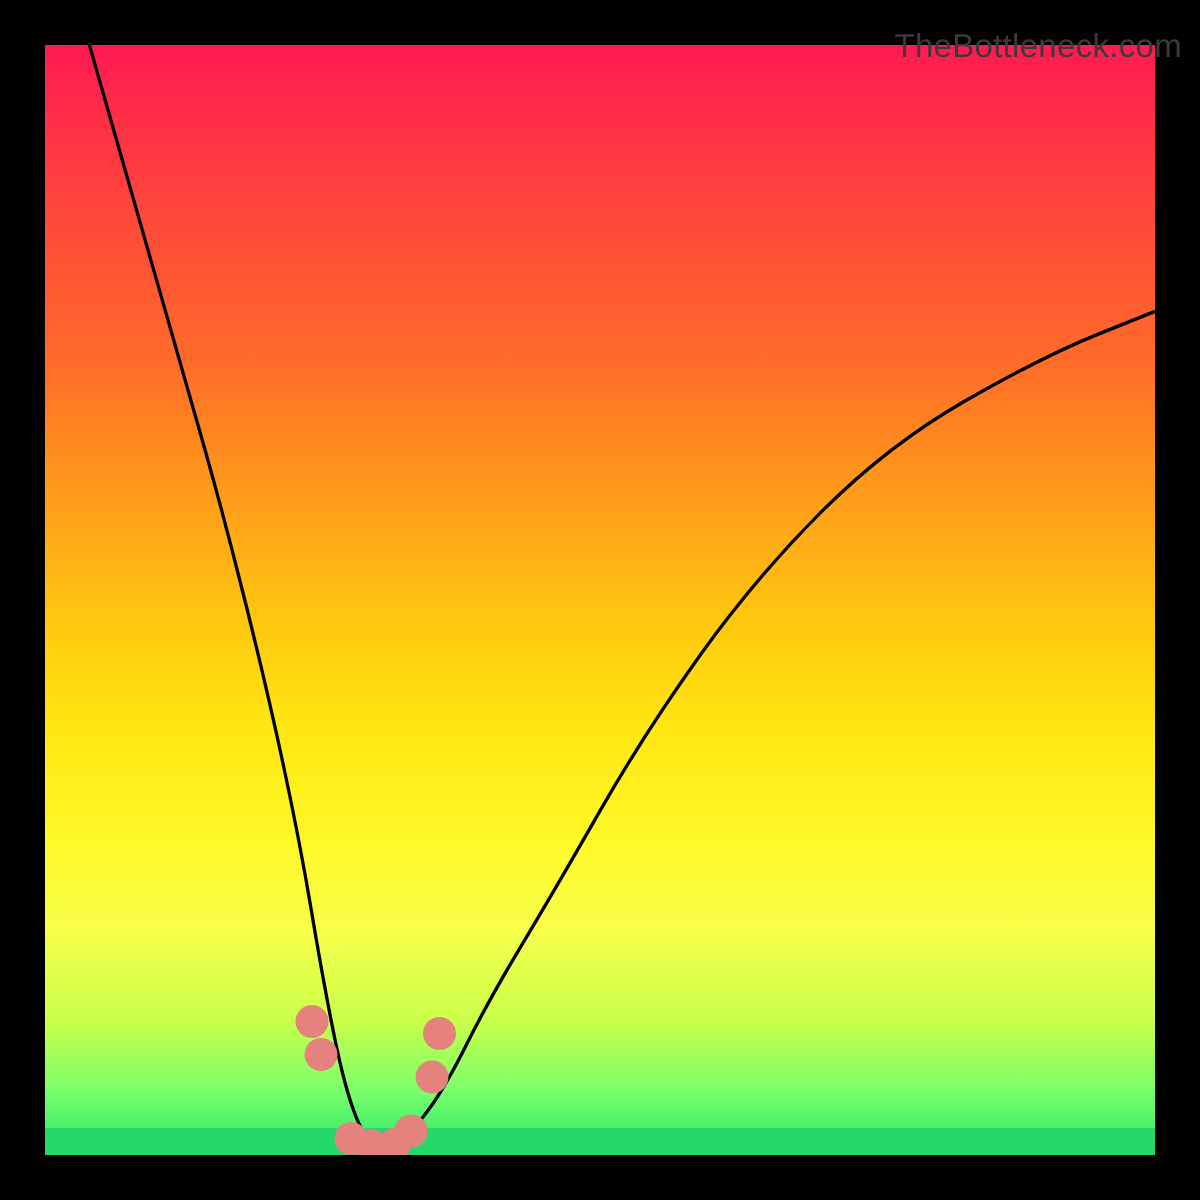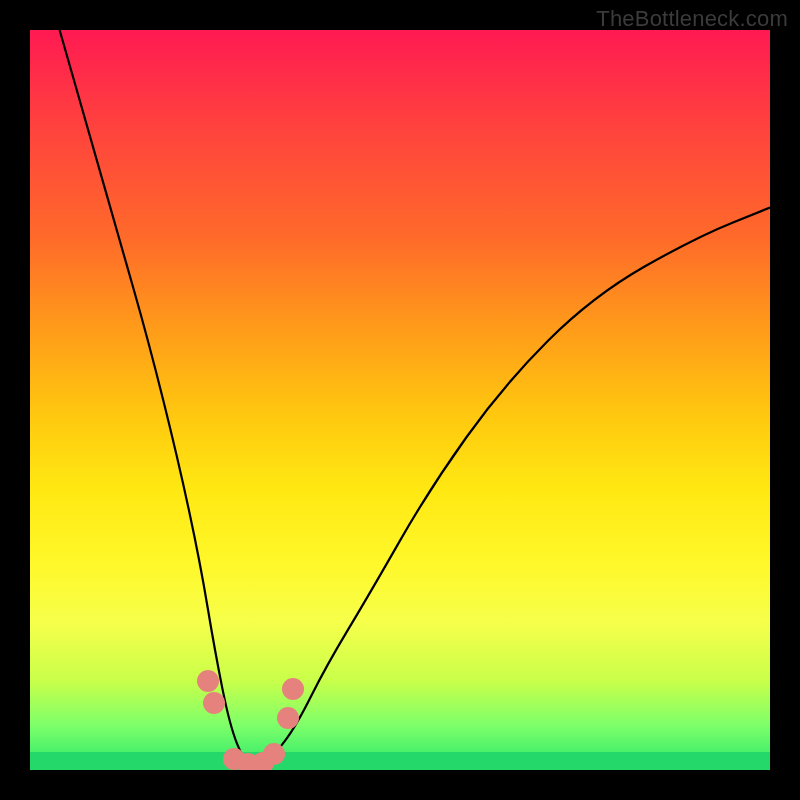--- a/index.html
+++ b/index.html
@@ -5,21 +5,21 @@
   * { margin: 0; padding: 0; box-sizing: border-box; }
   html, body { width: 800px; height: 800px; overflow: hidden; background: #000; }
   .frame {
     position: relative;
     width: 800px;
     height: 800px;
     background: #000;
   }
   .watermark {
     position: absolute;
-    top: 6px;
+    top: 18px;
     right: 12px;
     font-family: Arial, Helvetica, sans-serif;
     font-size: 22px;
     color: #3b3b3b;
     font-weight: 500;
     letter-spacing: 0.2px;
     z-index: 10;
   }
   .plot {
     position: absolute;

